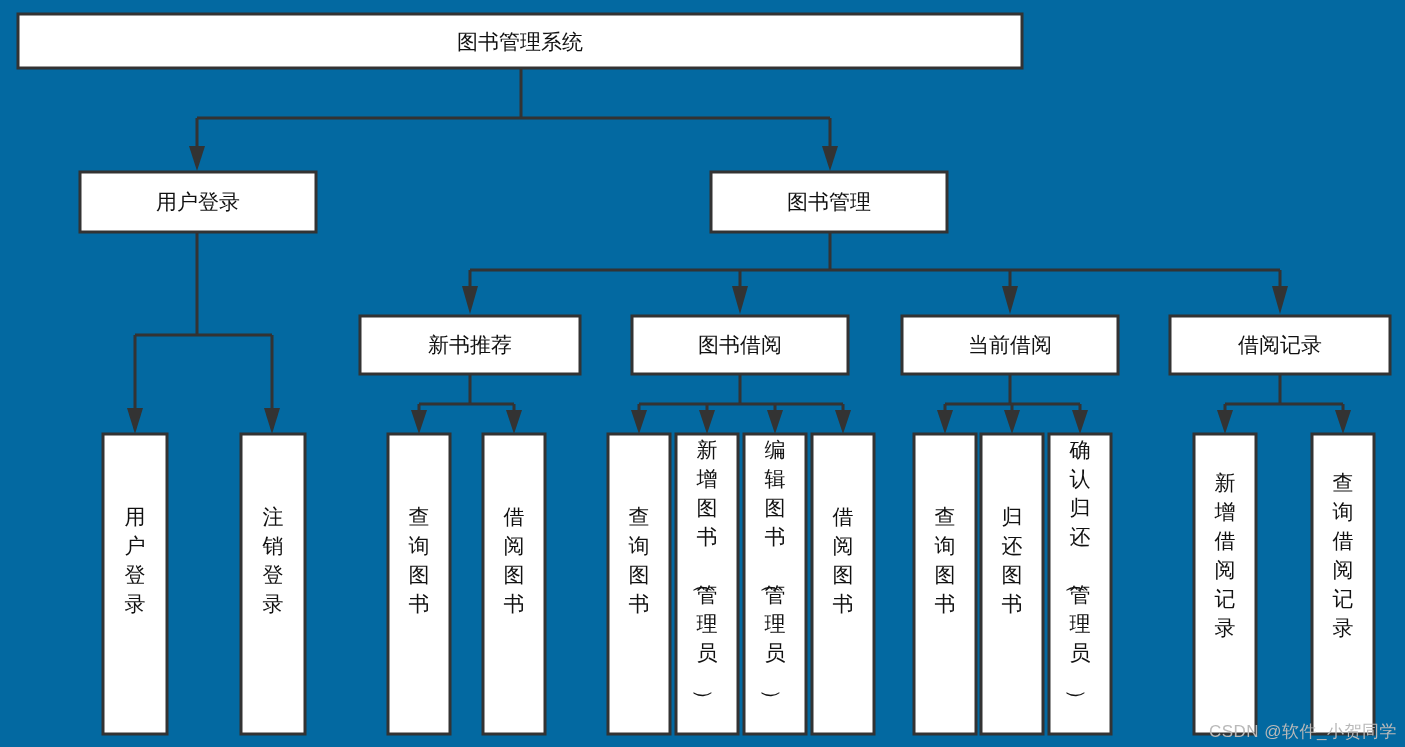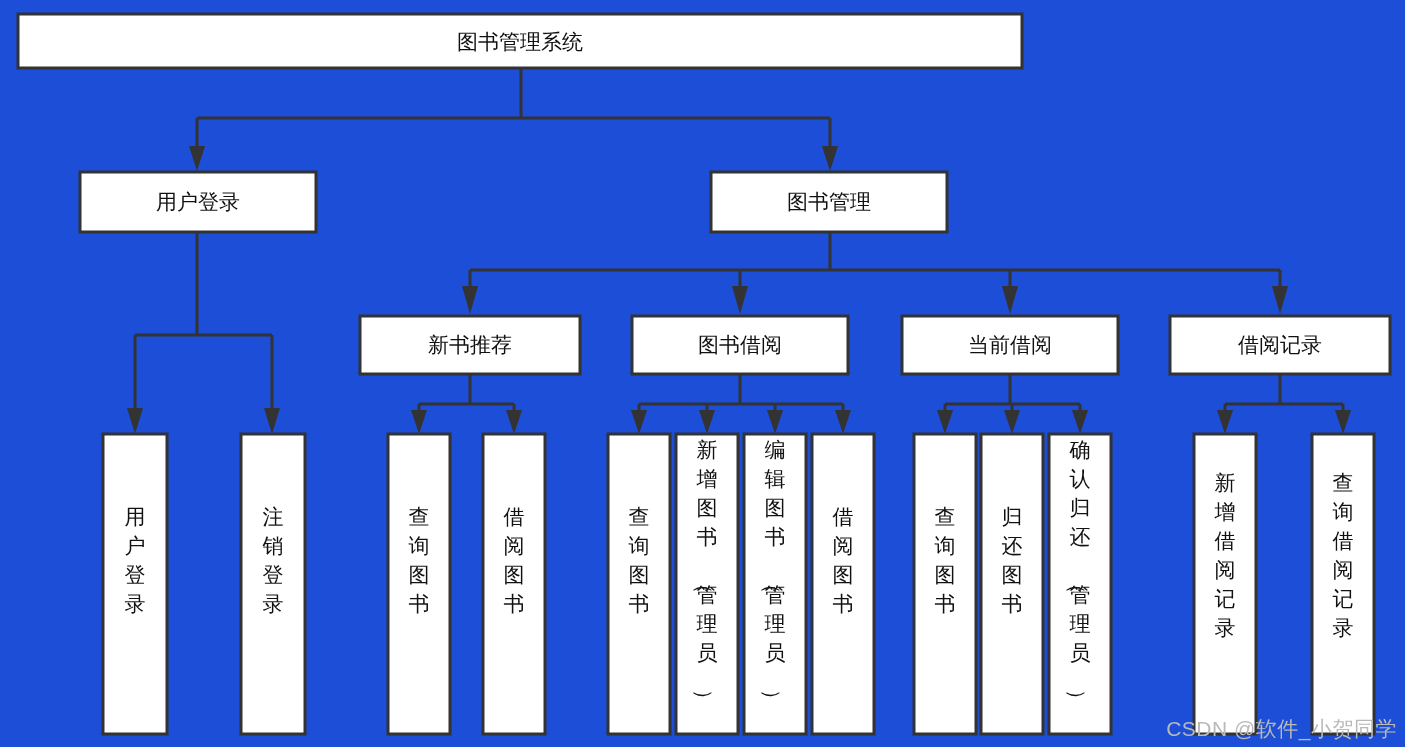--- a/index.html
+++ b/index.html
@@ -10,21 +10,21 @@
   body {
     width: 1405px;
     height: 747px;
     font-family: "Liberation Sans", sans-serif;
     overflow: hidden;
   }
   #diagram-root {
     position: relative;
     width: 1405px;
     height: 747px;
-    background: #1d4ed8;
+    background: #0369a1;
   }
   svg#diagram-svg {
     position: absolute;
     top: 0;
     left: 0;
     width: 1405px;
     height: 747px;
   }
   .node-box {
     fill: #ffffff;
@@ -51,21 +51,21 @@
     font-family: "Liberation Sans", sans-serif;
     font-size: 21px;
     fill: #111111;
     text-anchor: middle;
   }
   .watermark {
     position: absolute;
     right: 8px;
     bottom: 4px;
     font-family: "Liberation Sans", sans-serif;
-    font-size: 21px;
+    font-size: 17px;
     color: #b9b9b9;
     white-space: nowrap;
     letter-spacing: 0.5px;
     pointer-events: none;
   }
 </style>
 </head>
 <body>
 
 <div id="diagram-root">

